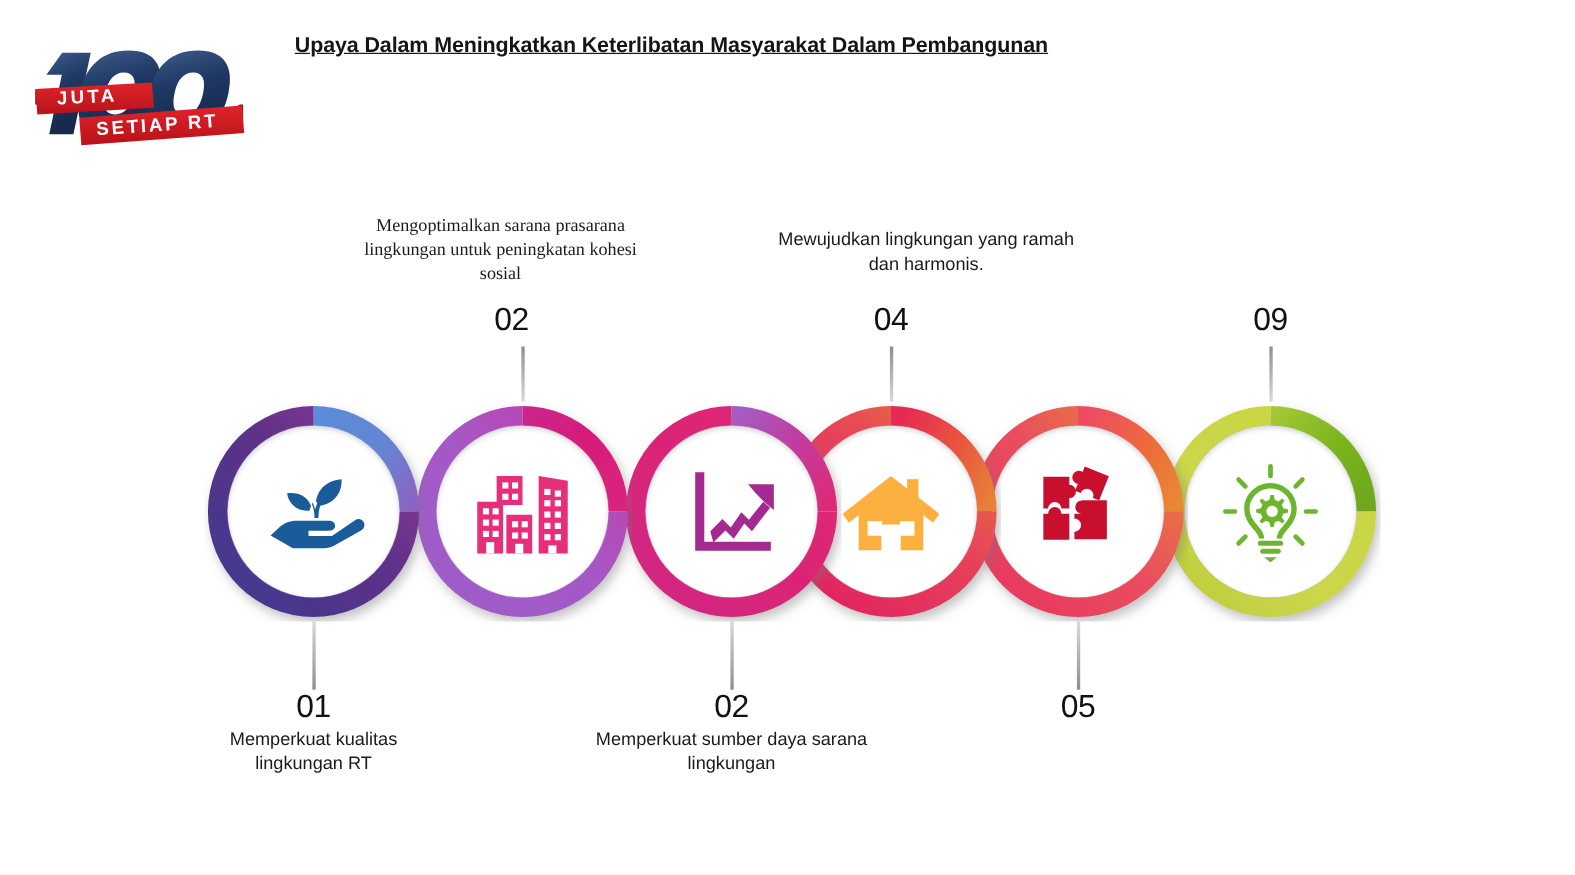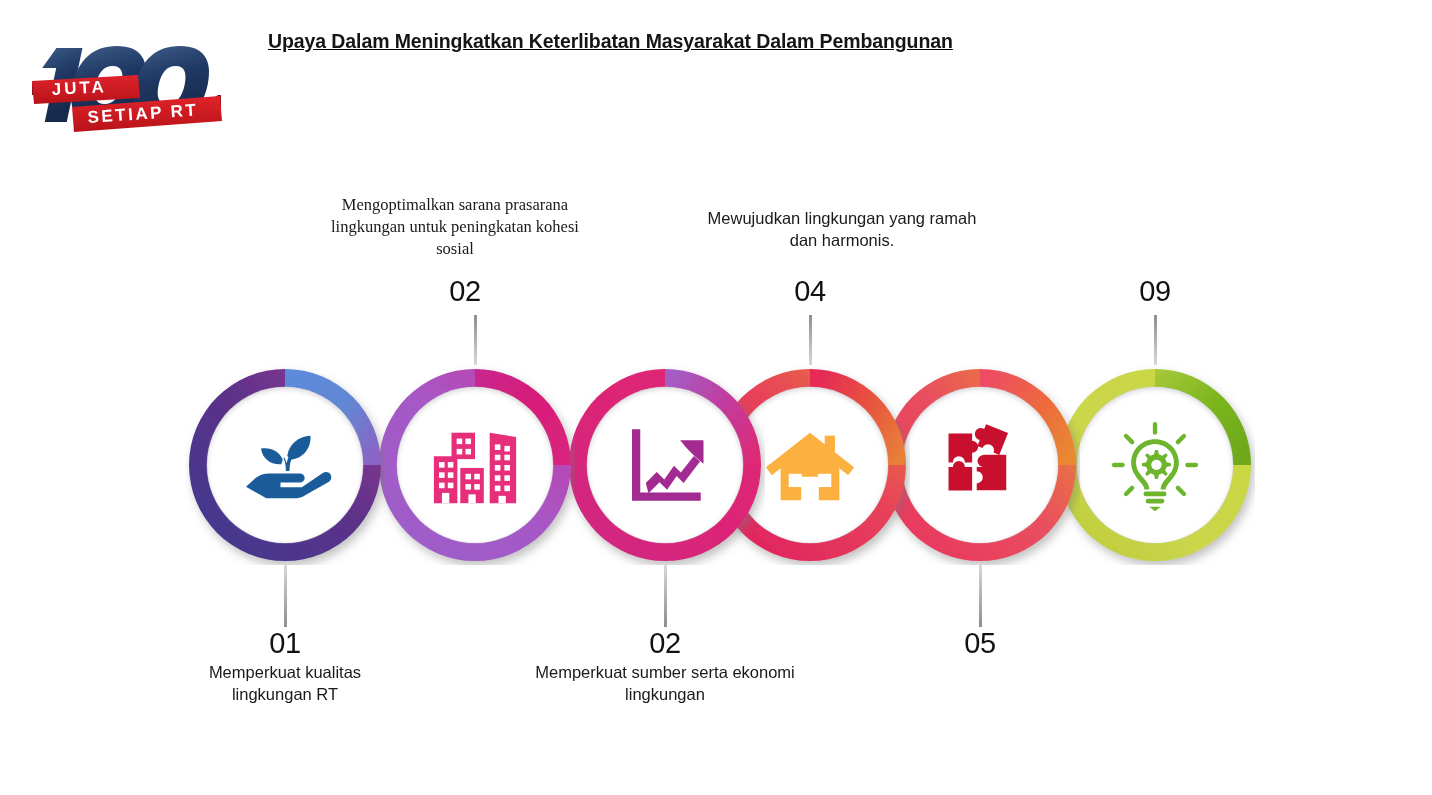--- a/index.html
+++ b/index.html
@@ -161,21 +161,21 @@
 
   <div class="num" id="num-6">09</div>
   <div class="conn up" id="conn-6"></div>
 
   <div class="conn down" id="conn-1"></div>
   <div class="num" id="num-1">01</div>
   <div class="cap" id="cap-1">Memperkuat kualitas lingkungan RT</div>
 
   <div class="conn down" id="conn-3"></div>
   <div class="num" id="num-3">02</div>
-  <div class="cap" id="cap-3">Memperkuat sumber serta ekonomi lingkungan</div>
+  <div class="cap" id="cap-3">Memperkuat sumber daya sarana lingkungan</div>
 
   <div class="conn down" id="conn-5"></div>
   <div class="num" id="num-5">05</div>
 
   <div class="node" id="node-6">
     <div class="ring">
       <svg width="200" height="200" viewBox="0 0 200 200">
         <defs>
           <linearGradient id="r6t" x1="0" y1="0" x2="0.9" y2="0.9">
             <stop offset="0%" stop-color="#A8C93A"></stop>

